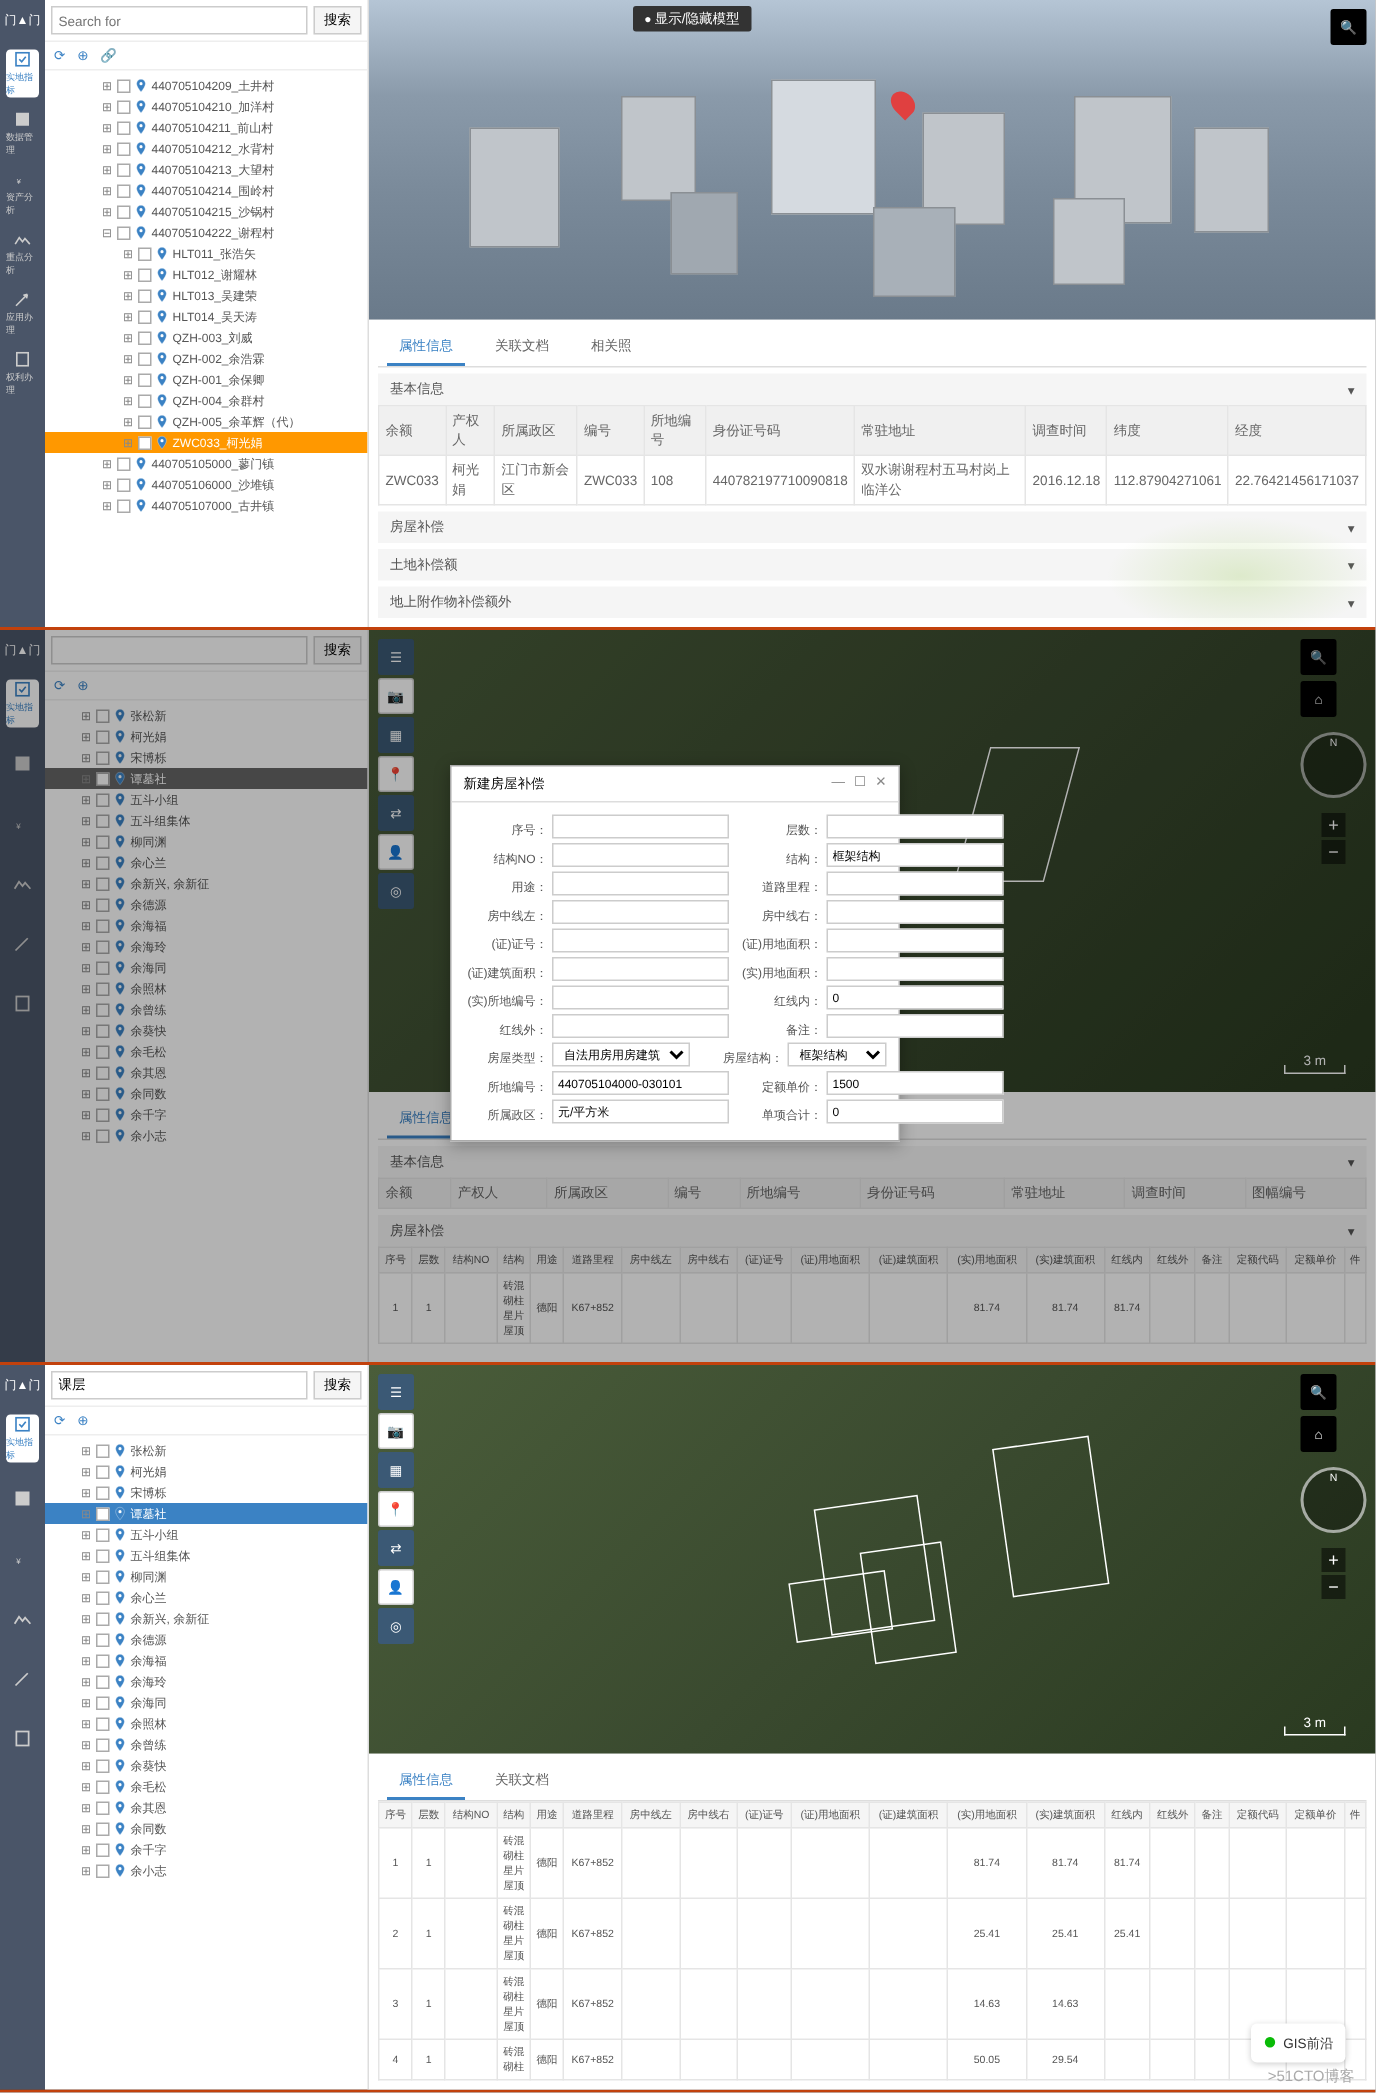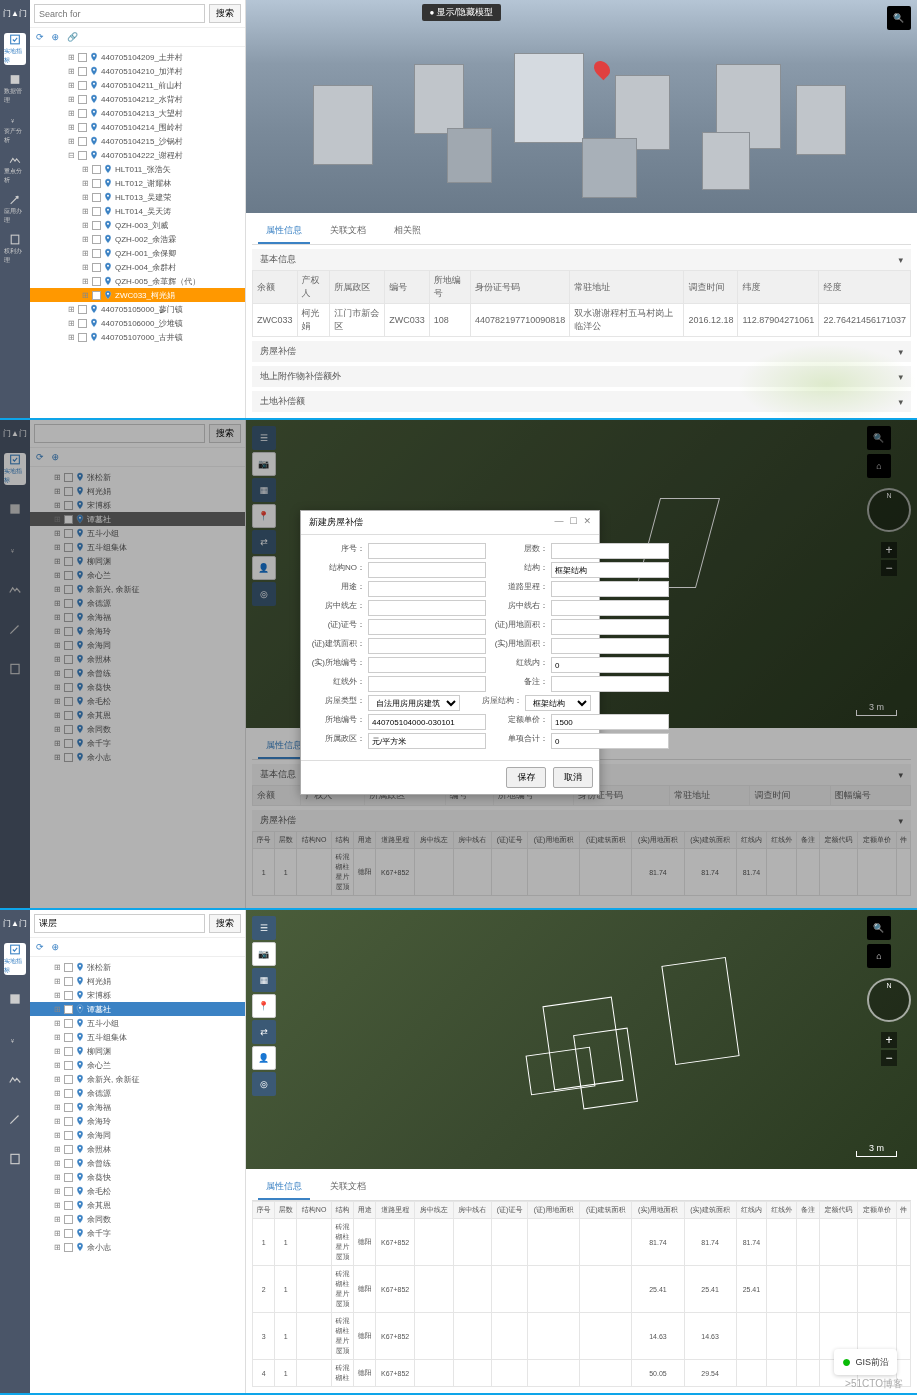--- a/index.html
+++ b/index.html
@@ -1,18 +1,18 @@
 <!DOCTYPE html>
 <html><head>
 <meta charset="utf-8">
 <style>
 *{margin:0;padding:0;box-sizing:border-box;font-family:"Microsoft YaHei",Arial,sans-serif;font-size:9px}
 body{background:#e8e8e8;overflow:hidden}
 .app{width:917px}
-.panel{position:relative;border-bottom:2px solid #0ea5e9;background:#404040;display:flex}
+.panel{position:relative;border-bottom:2px solid #c2410c;background:#404040;display:flex}
 .panel1{height:420px}
 .panel2{height:490px}
 .panel3{height:485px}
 .sidebar{width:30px;background:#4a5568;display:flex;flex-direction:column;align-items:center;padding-top:8px}
 .logo{color:#fff;font-size:8px;margin-bottom:10px;text-align:center}
 .nav-icon{width:22px;height:32px;margin:4px 0;display:flex;flex-direction:column;align-items:center;justify-content:center;cursor:pointer;color:#ccc}
 .nav-icon.active{background:#fff;color:#3b82c4;border-radius:3px}
 .nav-icon svg{width:14px;height:14px}
 .nav-icon span{font-size:6px;margin-top:1px}
 .tree-panel{width:216px;background:#fff;display:flex;flex-direction:column;border-right:1px solid #ddd}
@@ -60,21 +60,21 @@
 .prop-table th,.prop-table td{border:1px solid #e5e5e5;padding:3px 4px;text-align:left;color:#666}
 .prop-table th{background:#f0f0f0;font-weight:normal}
 .data-table{width:100%;border-collapse:collapse;font-size:8px}
 .data-table th,.data-table td{border:1px solid #e5e5e5;padding:3px 2px;text-align:center;color:#555;font-size:7px}
 .data-table th{background:#f5f5f5;font-weight:normal}
 .dialog{position:absolute;left:300px;top:510px;width:300px;background:#fff;border:1px solid #aaa;box-shadow:0 2px 10px rgba(0,0,0,0.3);z-index:100}
 .dialog-hdr{padding:5px 8px;font-size:10px;display:flex;justify-content:space-between;border-bottom:1px solid #ddd}
 .dialog-ctrls{display:flex;gap:6px;color:#888}
 .dialog-body{padding:8px}
 .form-row{display:flex;margin-bottom:3px;gap:6px}
-.form-col{flex:1;display:flex;align-items:flex-start;gap:3px}
+.form-col{flex:1;display:flex;align-items:flex-end;gap:3px}
 .form-label{width:56px;text-align:right;font-size:8px;color:#555}
 .form-input{flex:1;border:1px solid #ccc;padding:1px 3px;font-size:8px;height:16px}
 .form-select{flex:1;border:1px solid #ccc;padding:1px 3px;font-size:8px;height:16px;background:#fff}
 .dialog-footer{padding:6px;text-align:right;border-top:1px solid #ddd}
 .dialog-btn{border:1px solid #aaa;background:#f0f0f0;padding:3px 10px;font-size:9px;margin-left:4px;cursor:pointer;border-radius:2px}
 .overlay{position:absolute;inset:0;background:rgba(0,0,0,0.3);z-index:50}
 .panel2 .tree-panel,.panel2 .sidebar{filter:brightness(0.7)}
 .red-marker{position:absolute;left:52%;top:28%;width:14px;height:18px;background:#e04040;border-radius:50% 50% 50% 0;transform:rotate(-45deg)}
 .watermark{position:absolute;right:0;bottom:-6px;width:180px;height:80px;background:radial-gradient(ellipse,rgba(150,200,80,0.25),transparent 70%);pointer-events:none}
 .floating-wechat{position:fixed;right:20px;bottom:20px;display:flex;align-items:center;gap:4px;color:#333;background:#fff;padding:4px 8px;border-radius:4px;box-shadow:0 1px 4px rgba(0,0,0,0.2);font-size:11px}
@@ -385,25 +385,25 @@
                 <td>112.87904271061</td>
                 <td>22.76421456171037</td>
               </tr>
       </tbody>
           </table>
       <div class="collapse-hdr">
             <span>房屋补偿</span>
             <span>▾</span>
           </div>
       <div class="collapse-hdr">
+            <span>土地补偿额</span>
+            <span>▾</span>
+          </div>
+      <div class="collapse-hdr">
             <span>地上附作物补偿额外</span>
-            <span>▾</span>
-          </div>
-      <div class="collapse-hdr">
-            <span>土地补偿额</span>
             <span>▾</span>
           </div>
       <div class="watermark"></div>
     </div>
   </div>
 </div>
 
 <div class="panel panel2">
   <div class="sidebar">
     <div class="logo">门▲门</div>
@@ -1254,24 +1254,20 @@
           <div class="form-col">
             <span class="form-label">所属政区：</span>
             <input class="form-input" value="元/平方米" style="">
           </div>
           <div class="form-col">
             <span class="form-label">单项合计：</span>
             <input class="form-input" value="0" style="">
           </div>
         </div>
       </div>
-  <div class="dialog-footer">
-    <button class="dialog-btn">保存</button>
-    <button class="dialog-btn">取消</button>
-  </div>
 </div>
 
 </div>
 
 <div class="floating-wechat">
   <span style="color:#09bb07;font-size:16px">●</span>
     <span>GIS前沿</span>
 </div>
 <div class="floating-blog">&gt;51CTO博客</div>
 

